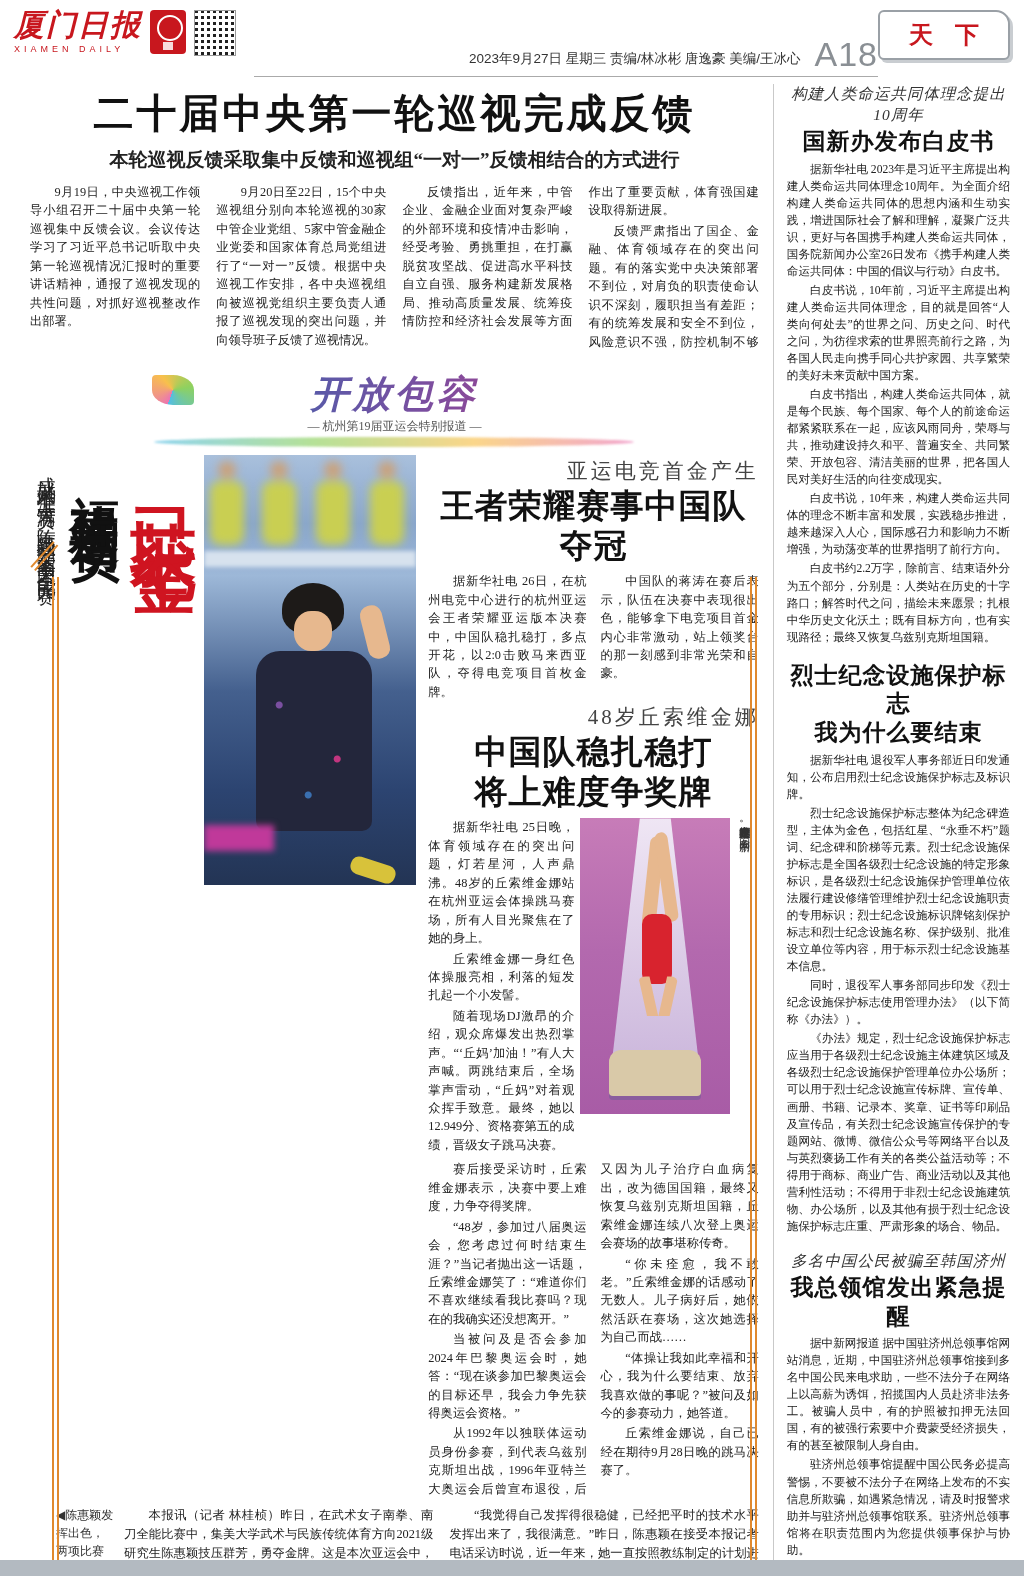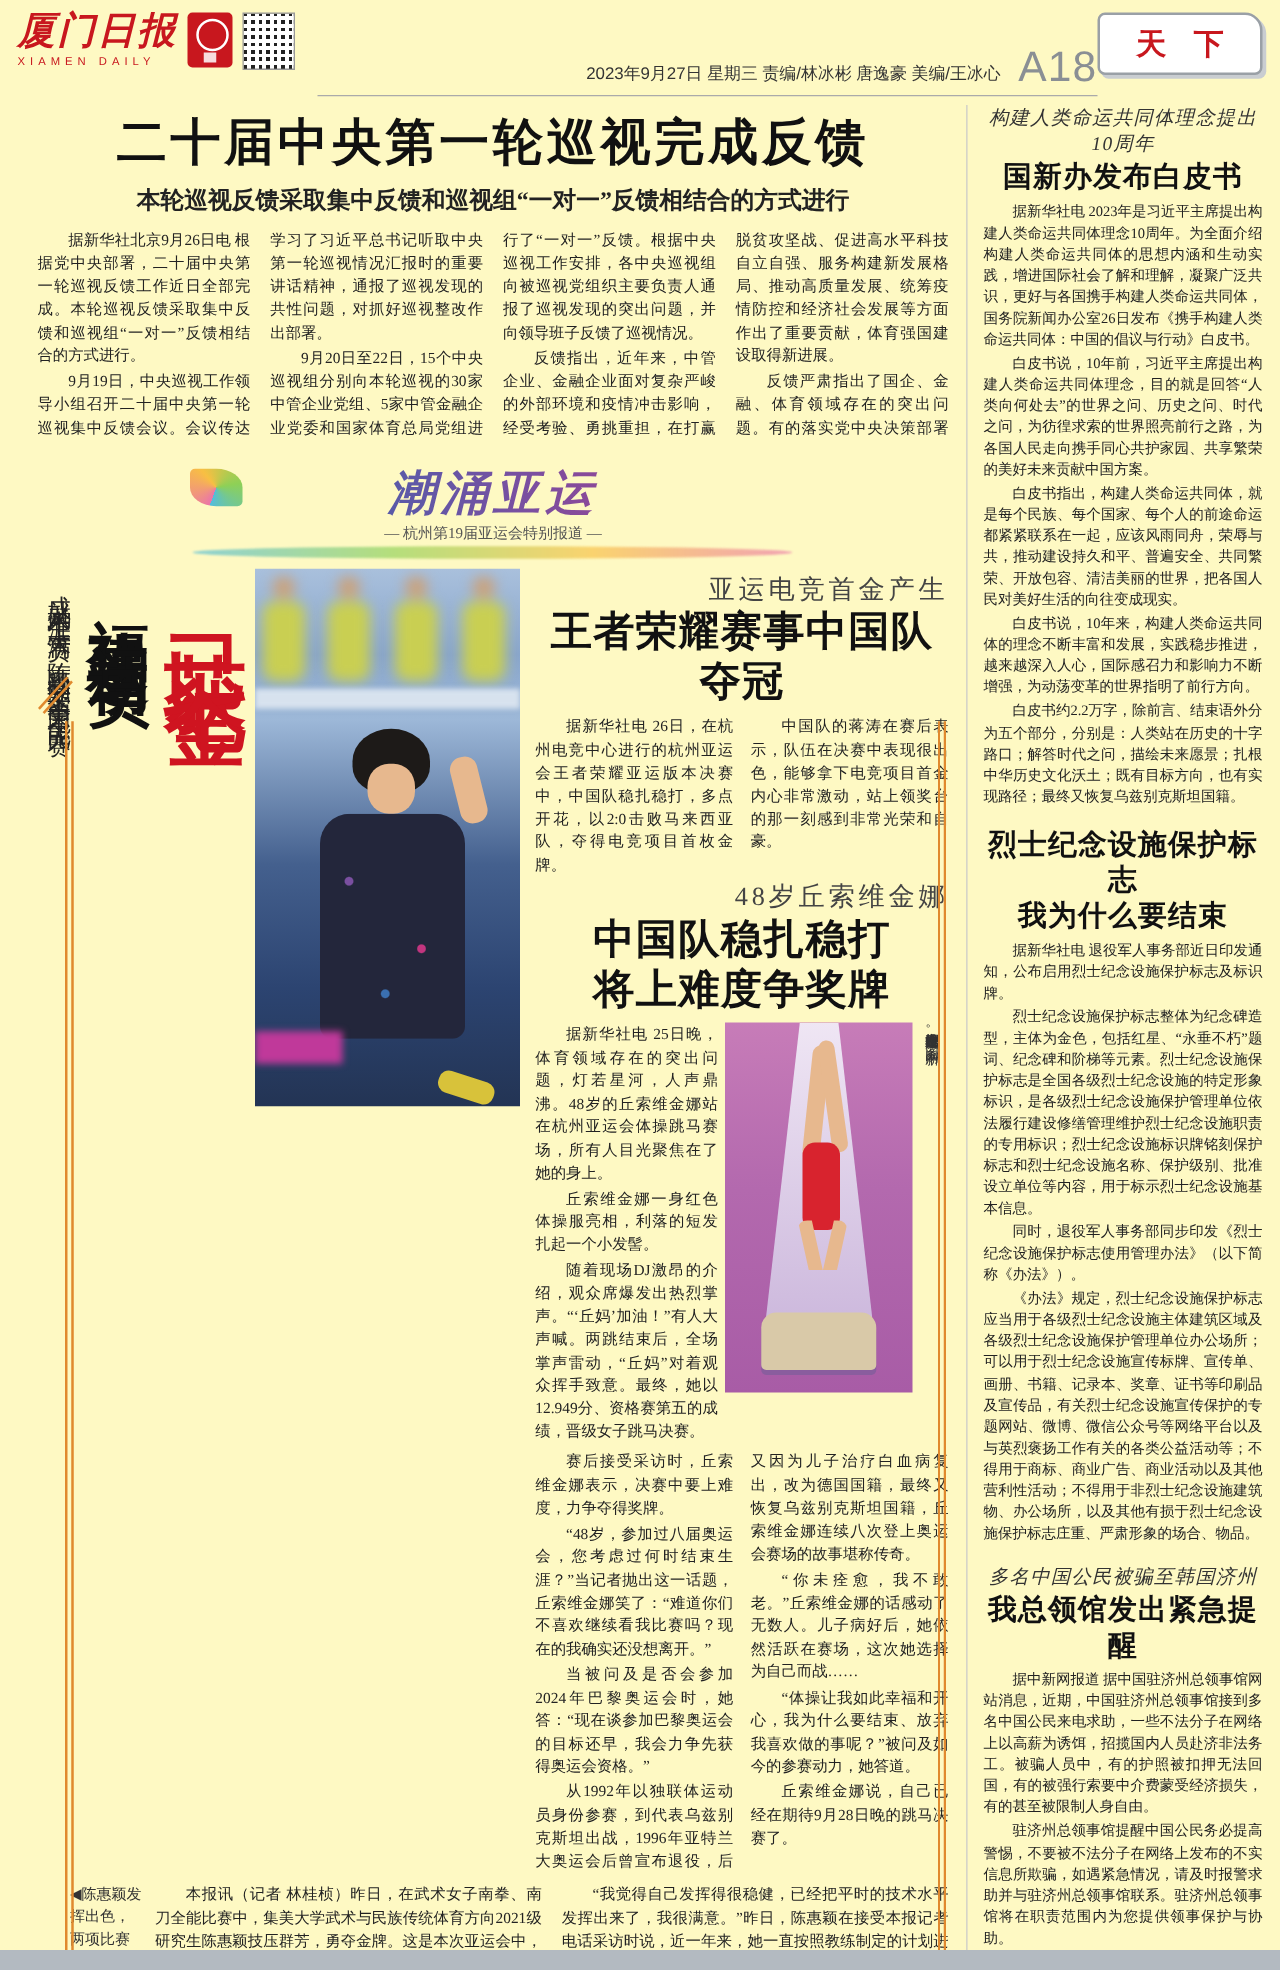--- a/index.html
+++ b/index.html
@@ -1,16 +1,16 @@
 <!DOCTYPE html>
 <html lang="zh"><head>
 <meta charset="utf-8">
 <style>
   html,body{margin:0;padding:0;background:#e9e9e9;}
-  .page{position:relative;width:1024px;height:1576px;margin:0 auto;background:#fef9c3;
+  .page{position:relative;width:1024px;height:1576px;margin:0 auto;background:#ffffff;
         font-family:"Liberation Serif","DejaVu Serif",serif;color:#222;overflow:hidden;}
   
   .masthead{display:flex;align-items:flex-start;padding:10px 14px 0 14px;height:78px;box-sizing:border-box;}
   .mast-left{display:flex;align-items:flex-start;gap:8px;}
   .logo-cn{font-size:30px;font-weight:900;font-style:italic;color:#c8171e;letter-spacing:2px;line-height:1;}
   .logo-en{font-size:9px;letter-spacing:4px;color:#c8171e;margin-top:4px;font-family:"Liberation Sans",sans-serif;}
   .seal{width:36px;height:44px;background:#c8171e;border-radius:4px;position:relative;}
   .seal:before{content:"";position:absolute;left:7px;top:5px;width:22px;height:22px;border:2px solid #fff;border-radius:50%;}
   .seal:after{content:"";position:absolute;left:13px;bottom:4px;width:10px;height:8px;background:#fff;opacity:.85;}
   .qr{width:40px;height:44px;background:
@@ -122,35 +122,34 @@
   </header>
 
   <div class="content">
 
     <div class="col-main">
 
       <article class="top-art">
         <div class="h1">二十届中央第一轮巡视完成反馈</div>
         <div class="sub">本轮巡视反馈采取集中反馈和巡视组“一对一”反馈相结合的方式进行</div>
         <div class="cols4">
-            <p class="para">据新华社北京9月26日电 根据党中央部署，二十届中央第一轮巡视反馈工作近日全部完成。本轮巡视反馈采取集中反馈和巡视组“一对一”反馈相结合的方式进行。</p>
             <p class="para">9月19日，中央巡视工作领导小组召开二十届中央第一轮巡视集中反馈会议。会议传达学习了习近平总书记听取中央第一轮巡视情况汇报时的重要讲话精神，通报了巡视发现的共性问题，对抓好巡视整改作出部署。</p>
             <p class="para">9月20日至22日，15个中央巡视组分别向本轮巡视的30家中管企业党组、5家中管金融企业党委和国家体育总局党组进行了“一对一”反馈。根据中央巡视工作安排，各中央巡视组向被巡视党组织主要负责人通报了巡视发现的突出问题，并向领导班子反馈了巡视情况。</p>
             <p class="para">反馈指出，近年来，中管企业、金融企业面对复杂严峻的外部环境和疫情冲击影响，经受考验、勇挑重担，在打赢脱贫攻坚战、促进高水平科技自立自强、服务构建新发展格局、推动高质量发展、统筹疫情防控和经济社会发展等方面作出了重要贡献，体育强国建设取得新进展。</p>
             <p class="para">反馈严肃指出了国企、金融、体育领域存在的突出问题。有的落实党中央决策部署不到位，对肩负的职责使命认识不深刻，履职担当有差距；有的统筹发展和安全不到位，风险意识不强，防控机制不够健全；有的落实管党治党责任不到位，压力传导层层递减，贯彻严的基调不力，“一把手”等关键岗位廉洁风险比较突出，“靠企吃企”问题多发，“四风”问题突出，违反中央八项规定精神问题仍有发生；有的领导班子、干部人才队伍建设存在薄弱环节，基层党组织政治功能有待加强。</p>
           </div>
       </article>
 
       <section class="sports">
         <div class="frame"></div>
         <div class="chev"></div>
 
         <div class="banner">
           <div class="banner-fan"></div>
-          <div class="banner-title">潮涌亚运</div>
+          <div class="banner-title">开放包容</div>
           <div class="banner-sub">— 杭州第19届亚运会特别报道 —</div>
           <div class="banner-wave"></div>
         </div>
 
         <div class="sports-row">
           <div class="v-kicker">成就武术生涯『大满贯』 陈惠颖问鼎女子南拳南刀全能比赛</div>
           <div class="v-h-black">福建运动员</div>
           <div class="v-h-red">已获七金</div>
 
           <div class="photo-wushu">

